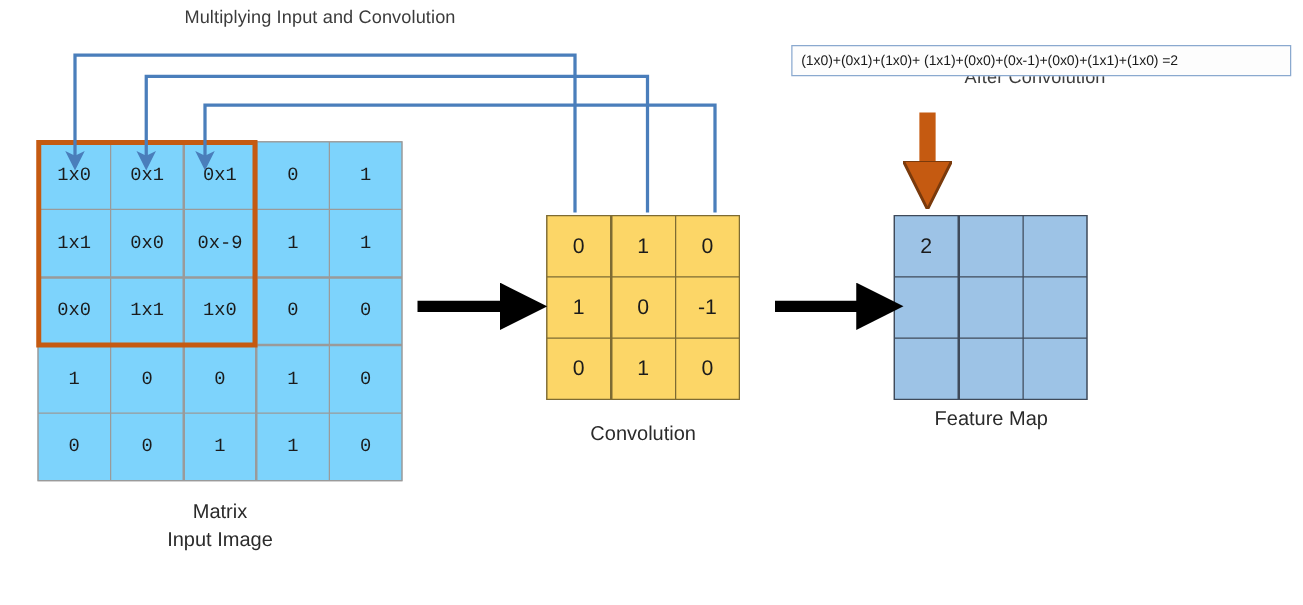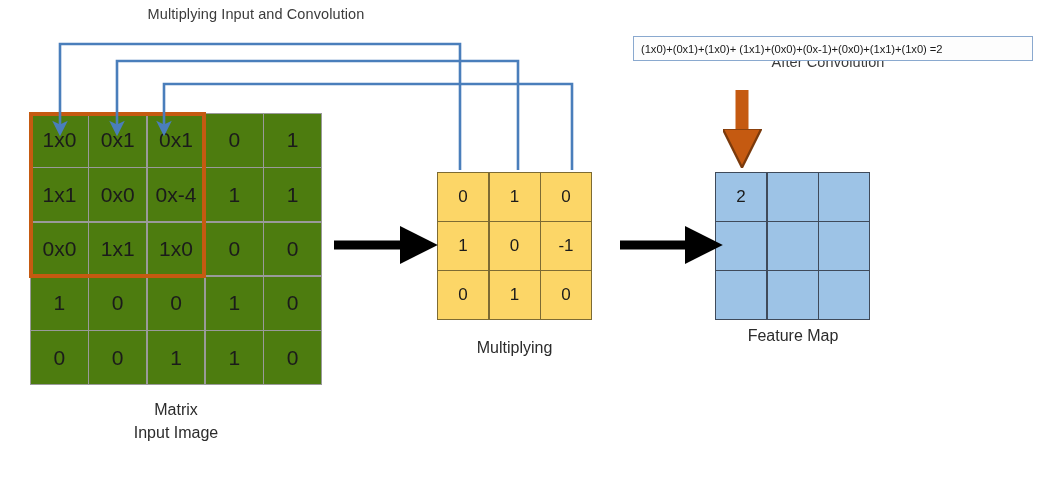--- a/index.html
+++ b/index.html
@@ -59,22 +59,23 @@
 
   
   #input-matrix {
     grid-template-columns: repeat(5, 1fr);
     grid-template-rows: repeat(5, 1fr);
     background: #9a9a9a;
     gap: 1.5px;
     border: 1.5px solid #9a9a9a;
   }
   #input-matrix .cell {
-    background: #4d7c0f;
-    font-size: 21px;
+    background: #7dd3fc;
+    font-size: 15px;
+    font-family: Liberation Mono, monospace;
   }
 
   
   .window-outline {
     border: 4px solid #c55a11;
     box-sizing: border-box;
     pointer-events: none;
   }
 
   
@@ -133,21 +134,21 @@
 
   <div class="abs grid" id="input-matrix" style="left:30px; top:113px; width:292px; height:272px;">
     <div class="cell">1x0</div>
     <div class="cell">0x1</div>
     <div class="cell">0x1</div>
     <div class="cell">0</div>
     <div class="cell">1</div>
 
     <div class="cell">1x1</div>
     <div class="cell">0x0</div>
-    <div class="cell">0x-4</div>
+    <div class="cell">0x-9</div>
     <div class="cell">1</div>
     <div class="cell">1</div>
 
     <div class="cell">0x0</div>
     <div class="cell">1x1</div>
     <div class="cell">1x0</div>
     <div class="cell">0</div>
     <div class="cell">0</div>
 
     <div class="cell">1</div>
@@ -175,21 +176,21 @@
     <div class="cell">1</div>
     <div class="cell">0</div>
     <div class="cell">1</div>
     <div class="cell">0</div>
     <div class="cell">-1</div>
     <div class="cell">0</div>
     <div class="cell">1</div>
     <div class="cell">0</div>
   </div>
 
-  <div class="abs caption" style="left:437px; top:339px; width:155px;">Multiplying</div>
+  <div class="abs caption" style="left:437px; top:339px; width:155px;">Convolution</div>
 
   <div class="abs grid" id="feature-map" style="left:715px; top:172px; width:155px; height:148px;">
     <div class="cell">2</div>
     <div class="cell"></div>
     <div class="cell"></div>
     <div class="cell"></div>
     <div class="cell"></div>
     <div class="cell"></div>
     <div class="cell"></div>
     <div class="cell"></div>

